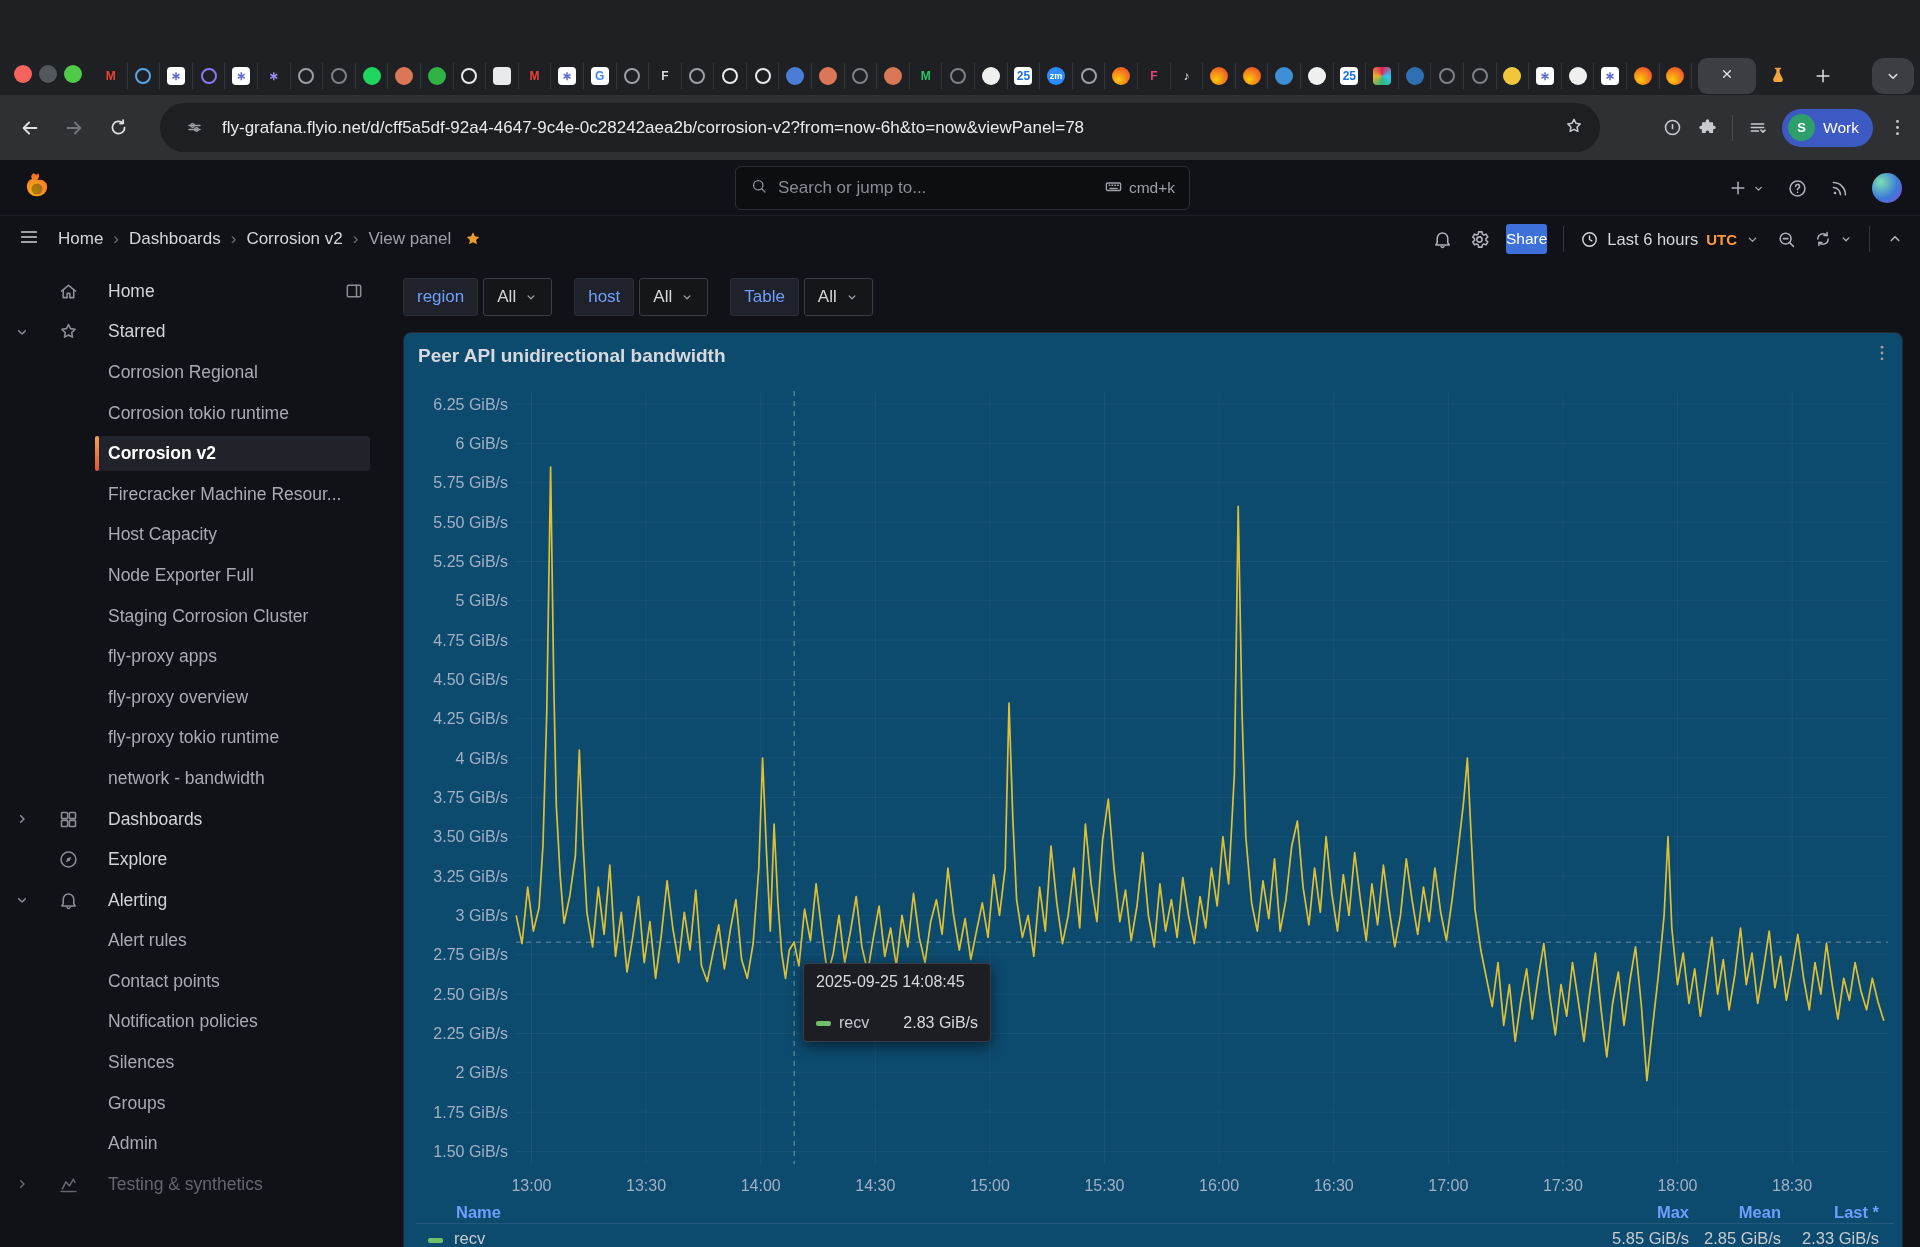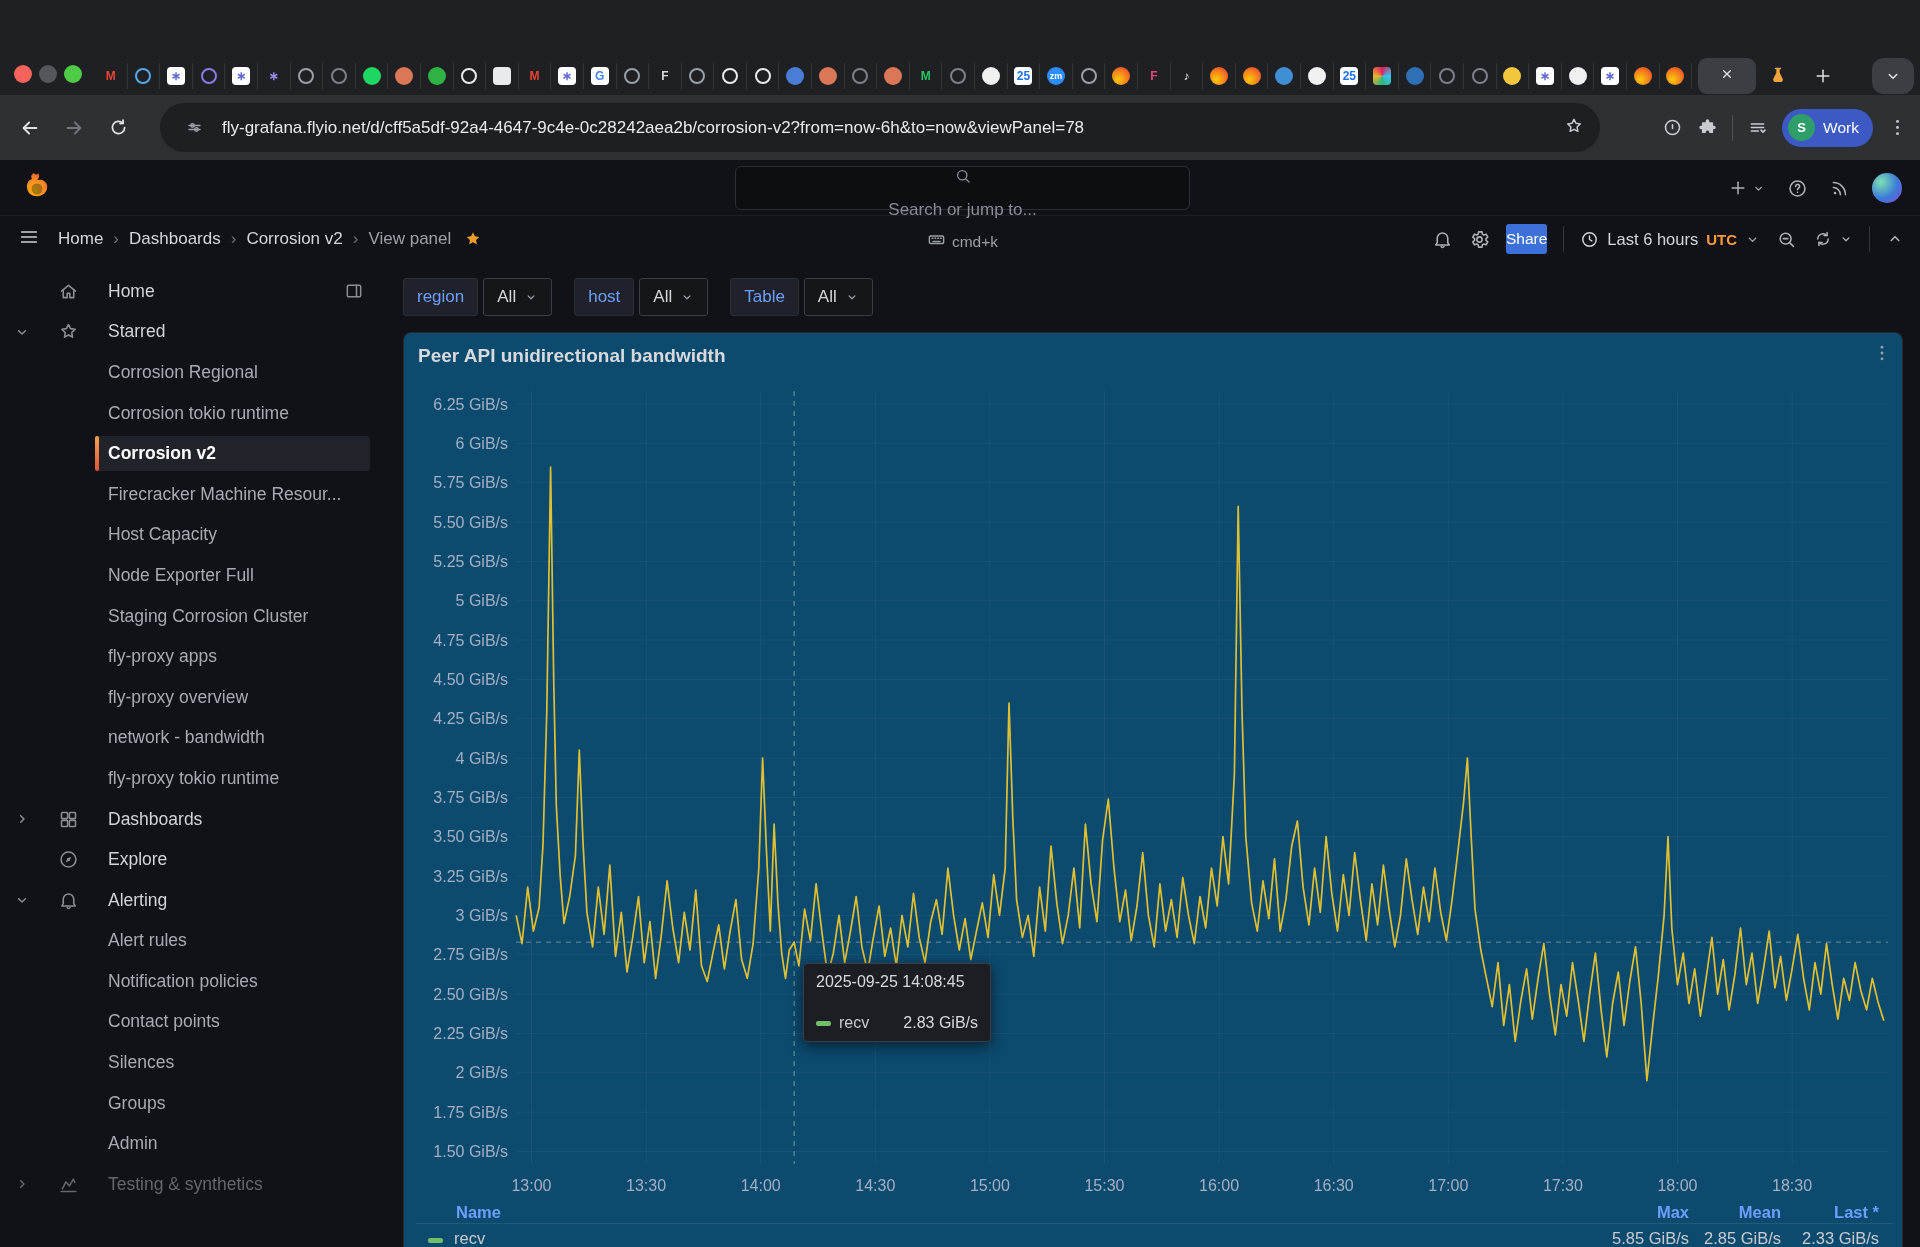--- a/index.html
+++ b/index.html
@@ -42,21 +42,21 @@
       padding:0 14px 0 6px;gap:8px;}
   #profile-avatar{width:27px;height:27px;border-radius:50%;background:#2e9e6b;color:#fff;font-size:13px;
       font-weight:bold;display:flex;align-items:center;justify-content:center;}
   #profile-label{color:#fff;font-size:15.5px;}
   
   #gf-topbar{position:absolute;left:0;top:160px;width:1920px;height:56px;background:#111217;
       border-bottom:1px solid rgba(204,204,220,0.07);display:flex;align-items:center;}
   #gf-logo{position:absolute;left:20px;top:170px;width:36px;height:36px;}
   #gf-search{position:absolute;left:735px;top:166px;width:455px;height:44px;border-radius:6px;
       background:#0d0e12;border:1px solid #2b2e34;display:flex;align-items:center;padding:0 14px;
-      color:#888c94;font-size:17px;gap:10px;flex-direction:column;}
+      color:#888c94;font-size:17px;gap:10px;}
   #gf-search .ph{flex:1;}
   #gf-search kbd{display:flex;align-items:center;gap:6px;font-family:"Liberation Sans",sans-serif;
       color:#9aa0a6;font-size:15.5px;}
   #gf-topbar-right{position:absolute;right:18px;top:160px;height:56px;display:flex;align-items:center;gap:22px;color:#aeb2b8;}
   #gf-avatar{width:30px;height:30px;border-radius:50%;
       background:radial-gradient(circle at 30% 30%,#7ce0b0,#3b7bd9 55%,#8a4bd9);}
   #gf-crumbrow{position:absolute;left:0;top:216px;width:1920px;height:46px;display:flex;align-items:center;}
   #hamburger{margin-left:18px;color:#cfd1d5;}
   #breadcrumbs{display:flex;align-items:center;margin-left:18px;font-size:17px;gap:10px;}
   .crumb{color:#d5d6da;}
@@ -538,24 +538,24 @@
       <div class="side-row lvl2">
         <span class="slabel">Staging Corrosion Cluster</span>
       </div>
       <div class="side-row lvl2">
         <span class="slabel">fly-proxy apps</span>
       </div>
       <div class="side-row lvl2">
         <span class="slabel">fly-proxy overview</span>
       </div>
       <div class="side-row lvl2">
+        <span class="slabel">fly-proxy tokio runtime</span>
+      </div>
+      <div class="side-row lvl2">
         <span class="slabel">network - bandwidth</span>
-      </div>
-      <div class="side-row lvl2">
-        <span class="slabel">fly-proxy tokio runtime</span>
       </div>
       <div class="side-row lvl1">
         <span class="chev">
           <svg viewBox="0 0 24 24" width="16" height="16" fill="none" stroke="currentColor" stroke-width="2.2" stroke-linecap="round" stroke-linejoin="round">
             <polyline points="10 7 15 12 10 17"></polyline>
           </svg>
         </span>
         <span class="sicon">
           <svg viewBox="0 0 24 24" width="21" height="21" fill="none" stroke="currentColor" stroke-width="1.8" stroke-linecap="round" stroke-linejoin="round">
             <rect x="4" y="4" width="7" height="7" rx="1"></rect>
@@ -586,24 +586,24 @@
             <path d="M18 15.5v-5a6 6 0 1 0-12 0v5l-1.6 2.7h15.2L18 15.5z"></path>
             <path d="M10.4 20.2a1.9 1.9 0 0 0 3.2 0"></path>
           </svg>
         </span>
         <span class="slabel">Alerting</span>
       </div>
       <div class="side-row lvl2">
         <span class="slabel">Alert rules</span>
       </div>
       <div class="side-row lvl2">
+        <span class="slabel">Contact points</span>
+      </div>
+      <div class="side-row lvl2">
         <span class="slabel">Notification policies</span>
-      </div>
-      <div class="side-row lvl2">
-        <span class="slabel">Contact points</span>
       </div>
       <div class="side-row lvl2">
         <span class="slabel">Silences</span>
       </div>
       <div class="side-row lvl2">
         <span class="slabel">Groups</span>
       </div>
       <div class="side-row lvl2">
         <span class="slabel">Admin</span>
       </div>

